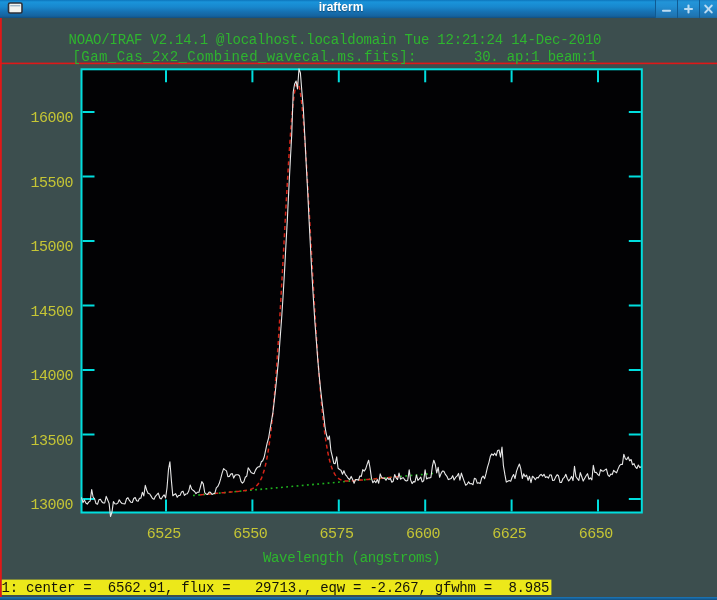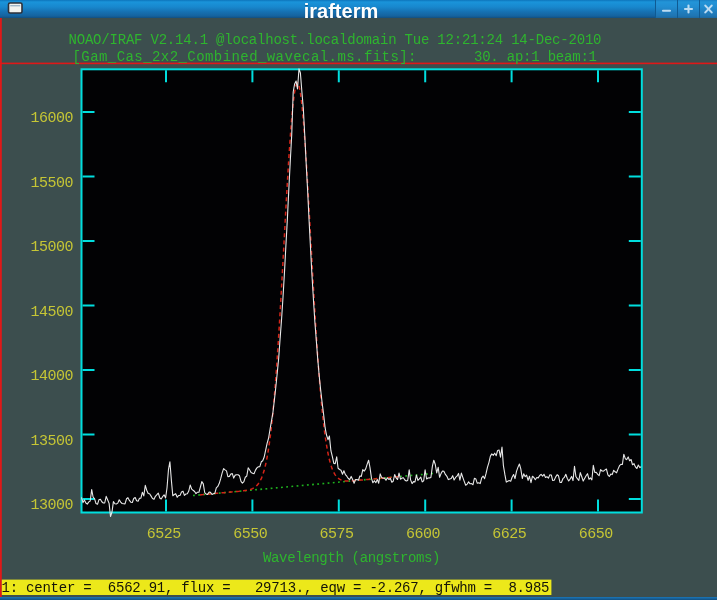--- a/index.html
+++ b/index.html
@@ -1,18 +1,18 @@
 <!DOCTYPE html>
 <html><head><meta charset="utf-8"><style>
   html,body{margin:0;padding:0;width:717px;height:600px;background:#3c4e4e;overflow:hidden}
   #win{position:relative;width:717px;height:600px;font-family:"Liberation Mono",monospace}
   #tbar{position:absolute;left:0;top:0;width:717px;height:18px;
     background:linear-gradient(180deg,#0d74bb 0,#1a94da 2px,#1887cd 7px,#1670b1 12px,#15629e 16px,#124f80 18px);}
   #title{position:absolute;left:0;top:0px;width:682px;text-align:center;
-    font-family:"Liberation Sans",sans-serif;font-weight:bold;font-size:20px;color:#fff;letter-spacing:0px;
+    font-family:"Liberation Sans",sans-serif;font-weight:bold;font-size:12px;color:#fff;letter-spacing:0px;
     text-shadow:0 1px 1px rgba(0,0,0,.35)}
   #gfx{position:absolute;left:0;top:18px}
   #bot{position:absolute;left:0;top:597px;width:717px;height:3px;
     background:linear-gradient(180deg,#1b77b8,#134e7e)}
 </style></head>
 <body>
 <div id="win">
 <div id="tbar"></div>
 <div id="title">irafterm</div>
 <svg id="tbicons" style="position:absolute;left:0;top:0" width="717" height="18">

